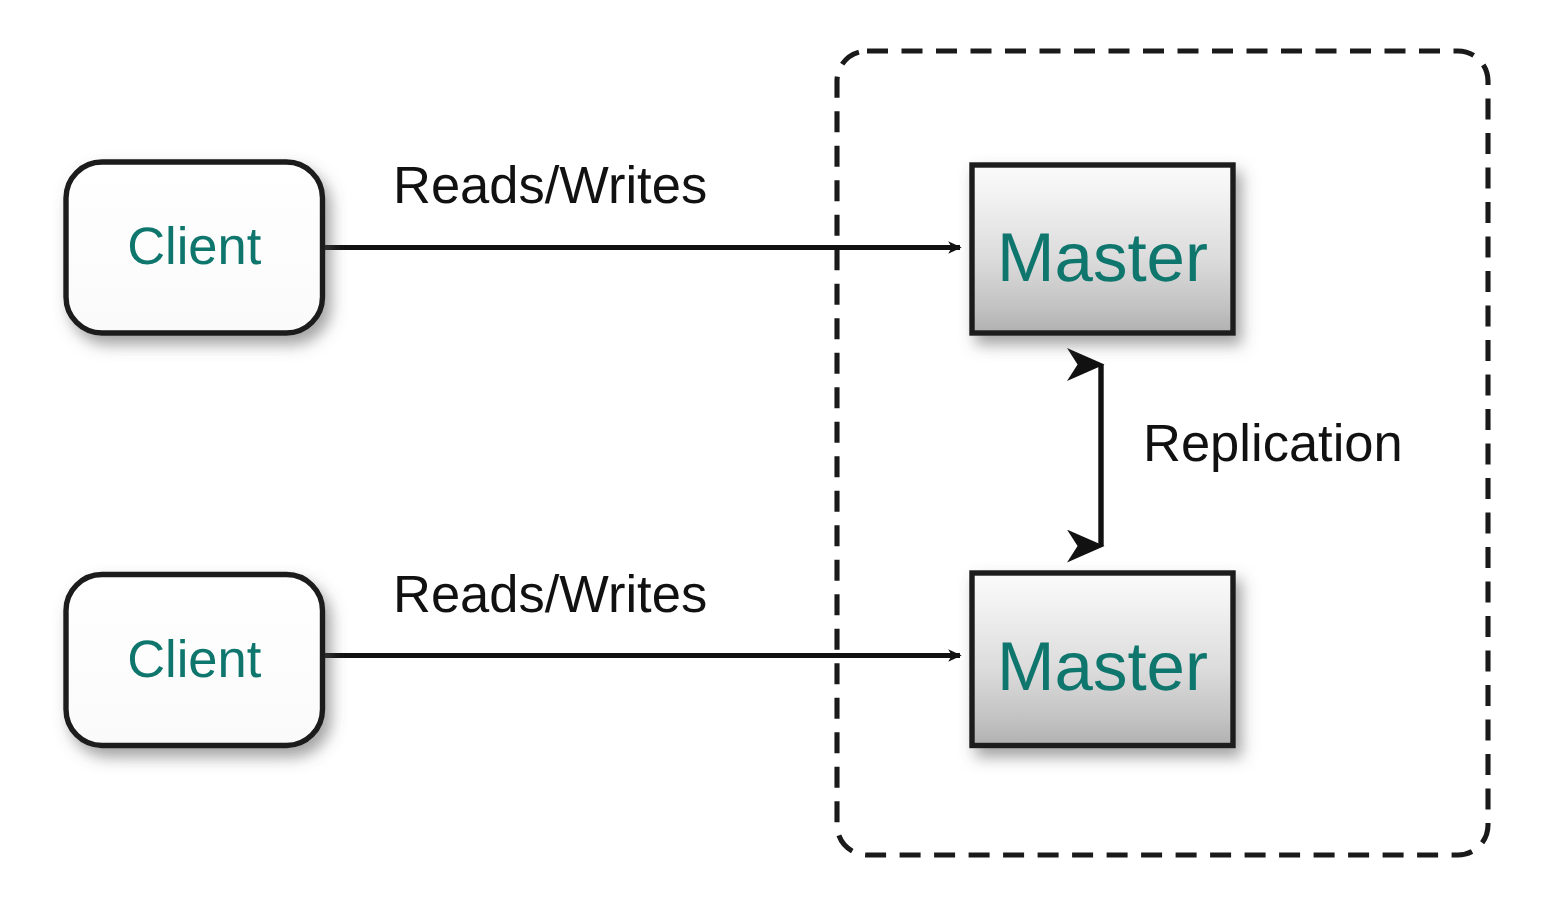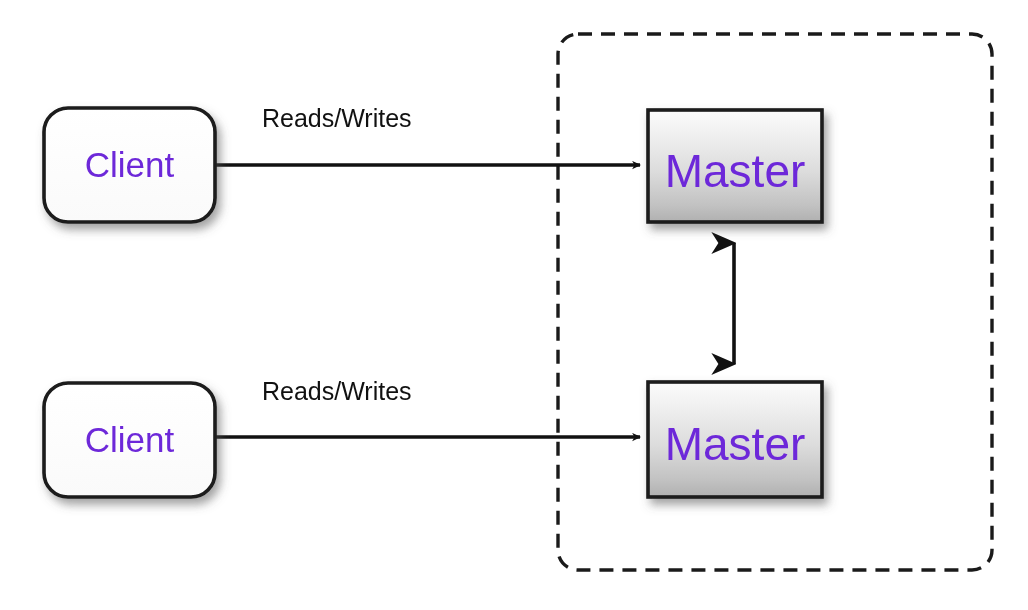--- a/index.html
+++ b/index.html
@@ -25,41 +25,41 @@
     left: 0;
     top: 0;
     width: 1028px;
     height: 610px;
   }
   
   .node-label {
     position: absolute;
     margin: 0;
     text-align: center;
-    color: #6d28d9;
+    color: #0f766e;
     font-family: "Liberation Sans", sans-serif;
     font-weight: 400;
     white-space: nowrap;
     user-select: none;
   }
   .client-label {
     font-size: 35px;
     line-height: 1;
   }
   .master-label {
     font-size: 46px;
     line-height: 1;
   }
   .edge-label {
     position: absolute;
     margin: 0;
     color: #111111;
     font-family: "Liberation Sans", sans-serif;
     font-weight: 400;
-    font-size: 25px;
+    font-size: 35px;
     line-height: 1;
     white-space: nowrap;
     user-select: none;
     text-align: center;
   }
   
   .hit {
     position: absolute;
     background: transparent;
   }
@@ -128,16 +128,17 @@
   <div class="node-label client-label" style="left:44px; top:422px; width:171px;">Client</div>
 
   <div class="node-label master-label" style="left:648px; top:148px; width:174px;">Master</div>
 
   <div class="node-label master-label" style="left:648px; top:421px; width:174px;">Master</div>
 
   <div class="edge-label" style="left:262px; top:106px;">Reads/Writes</div>
 
   <div class="edge-label" style="left:262px; top:379px;">Reads/Writes</div>
 
+  <div class="edge-label" style="left:762px; top:278px;">Replication</div>
 
   <div class="hit" style="left:558px; top:34px; width:434px; height:536px;"></div>
 
 </div>
 
 </body></html>

